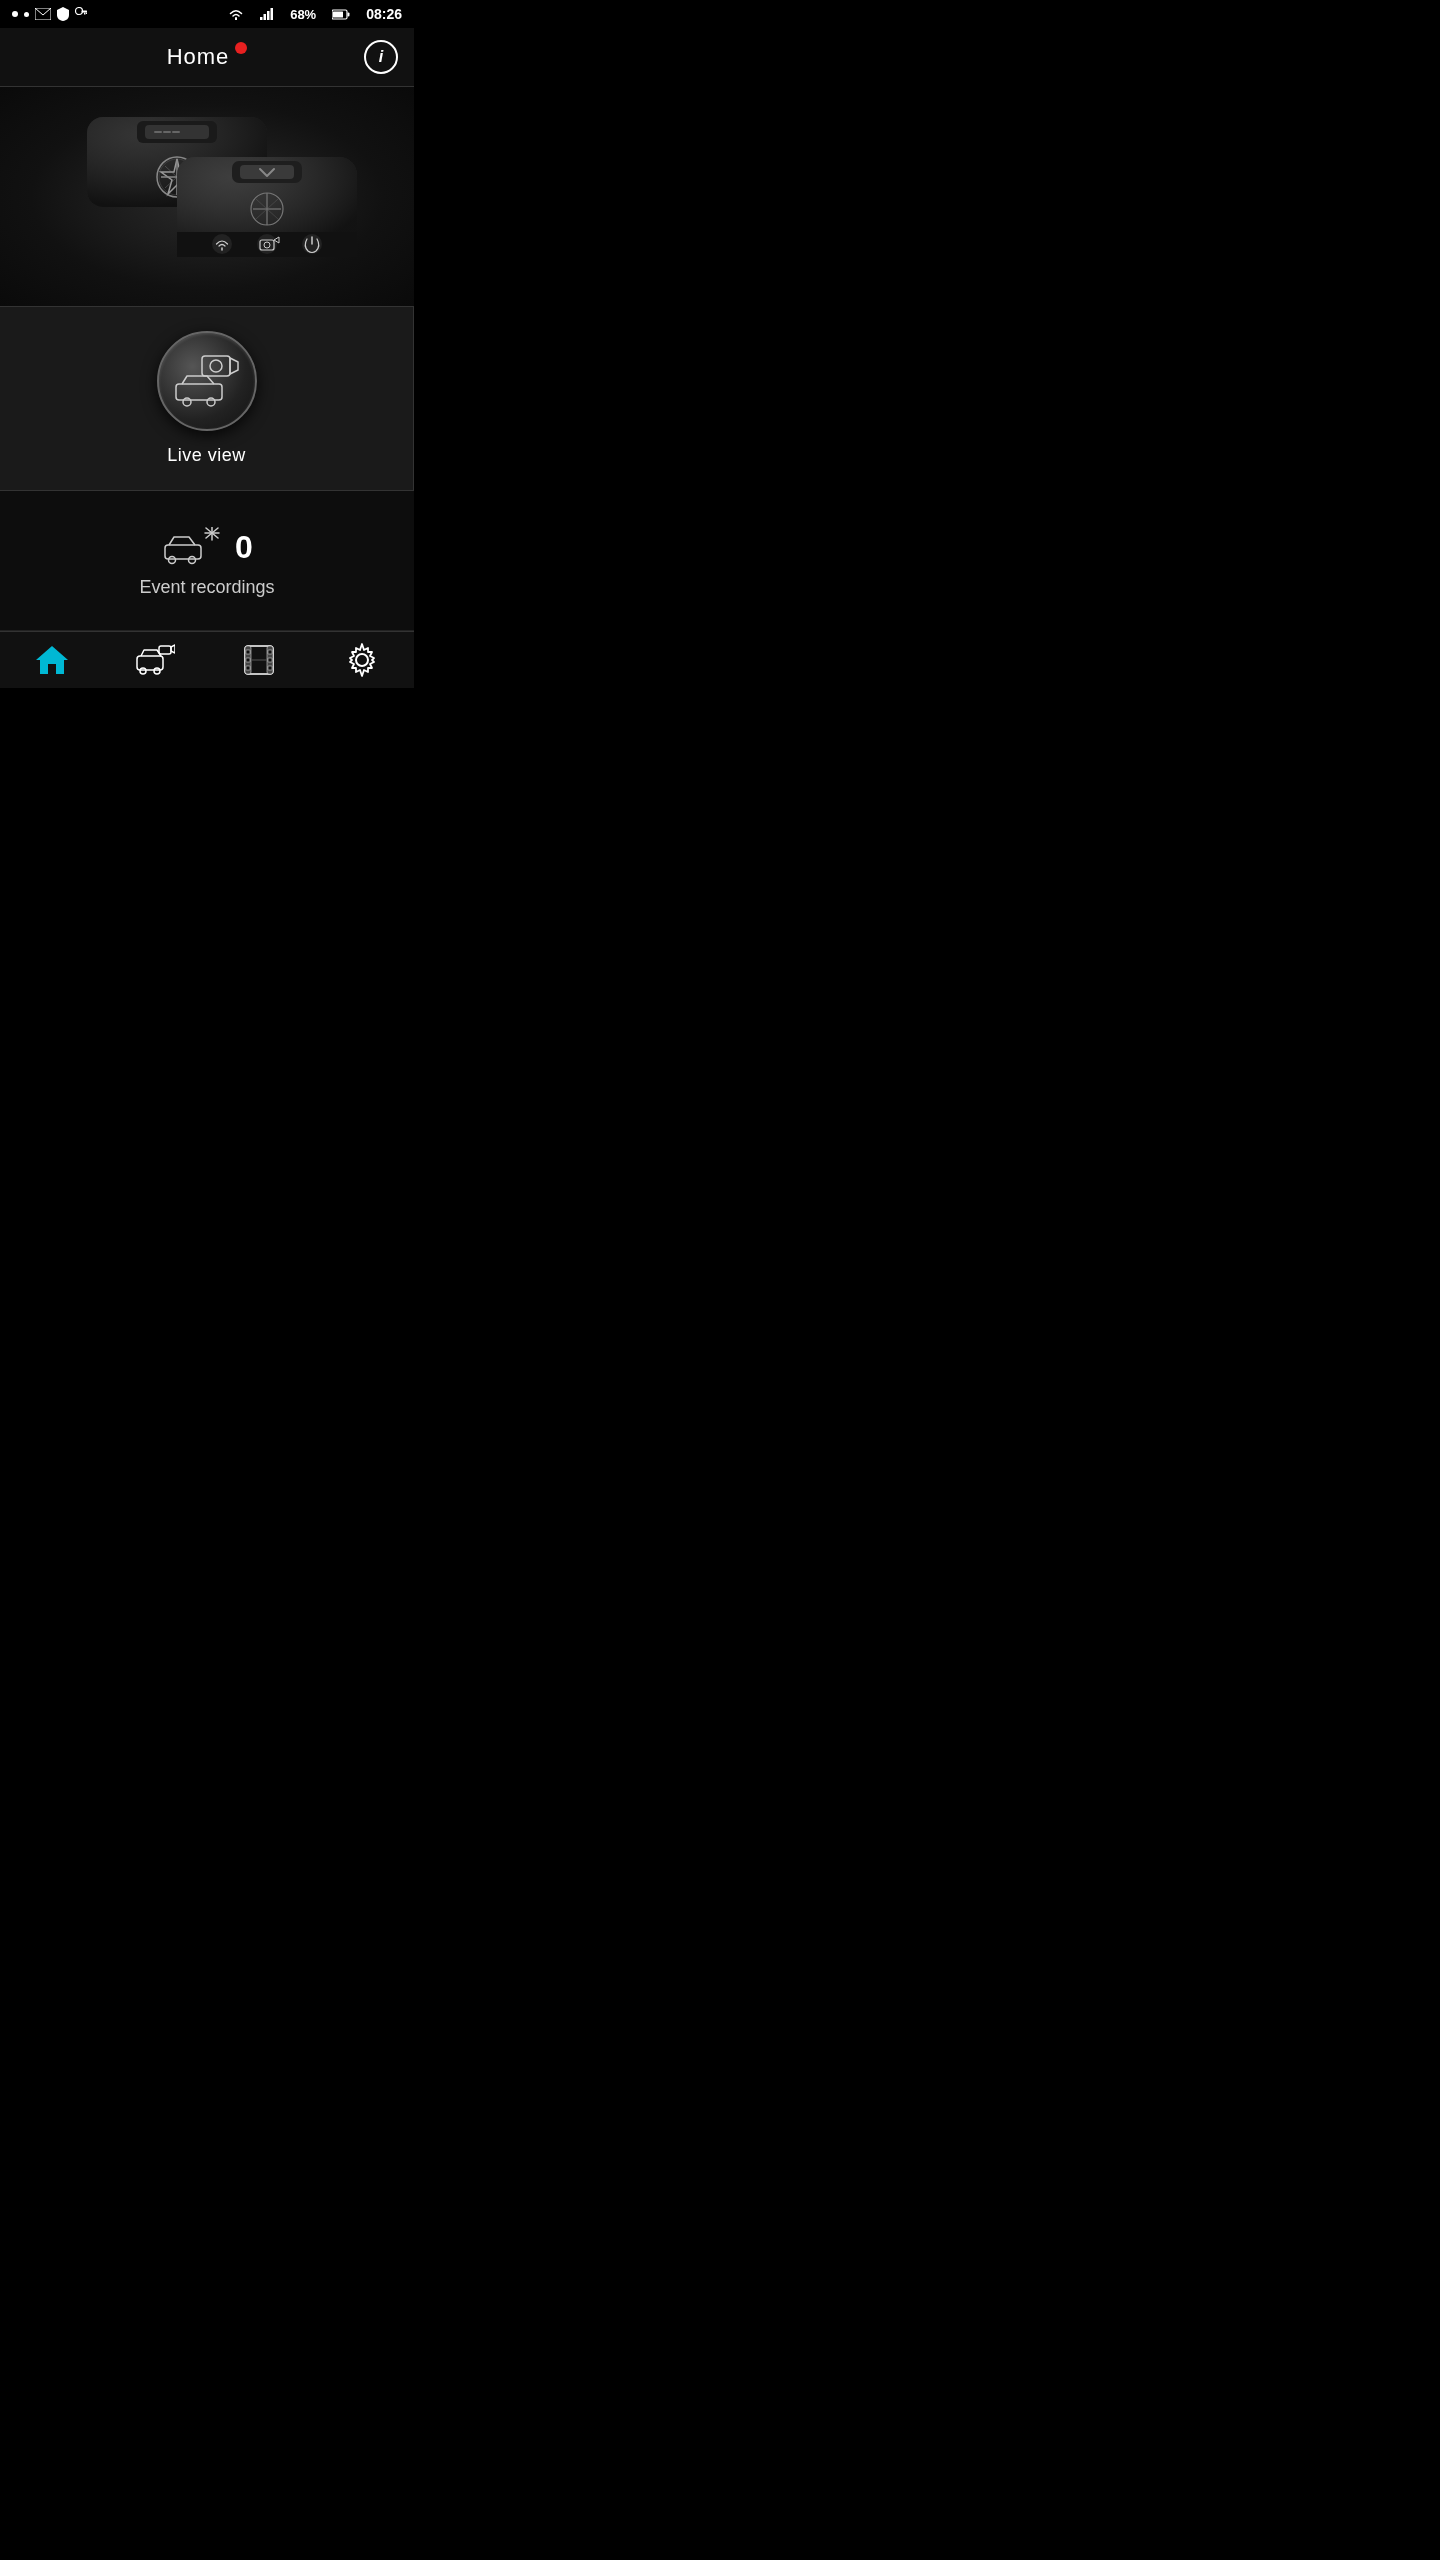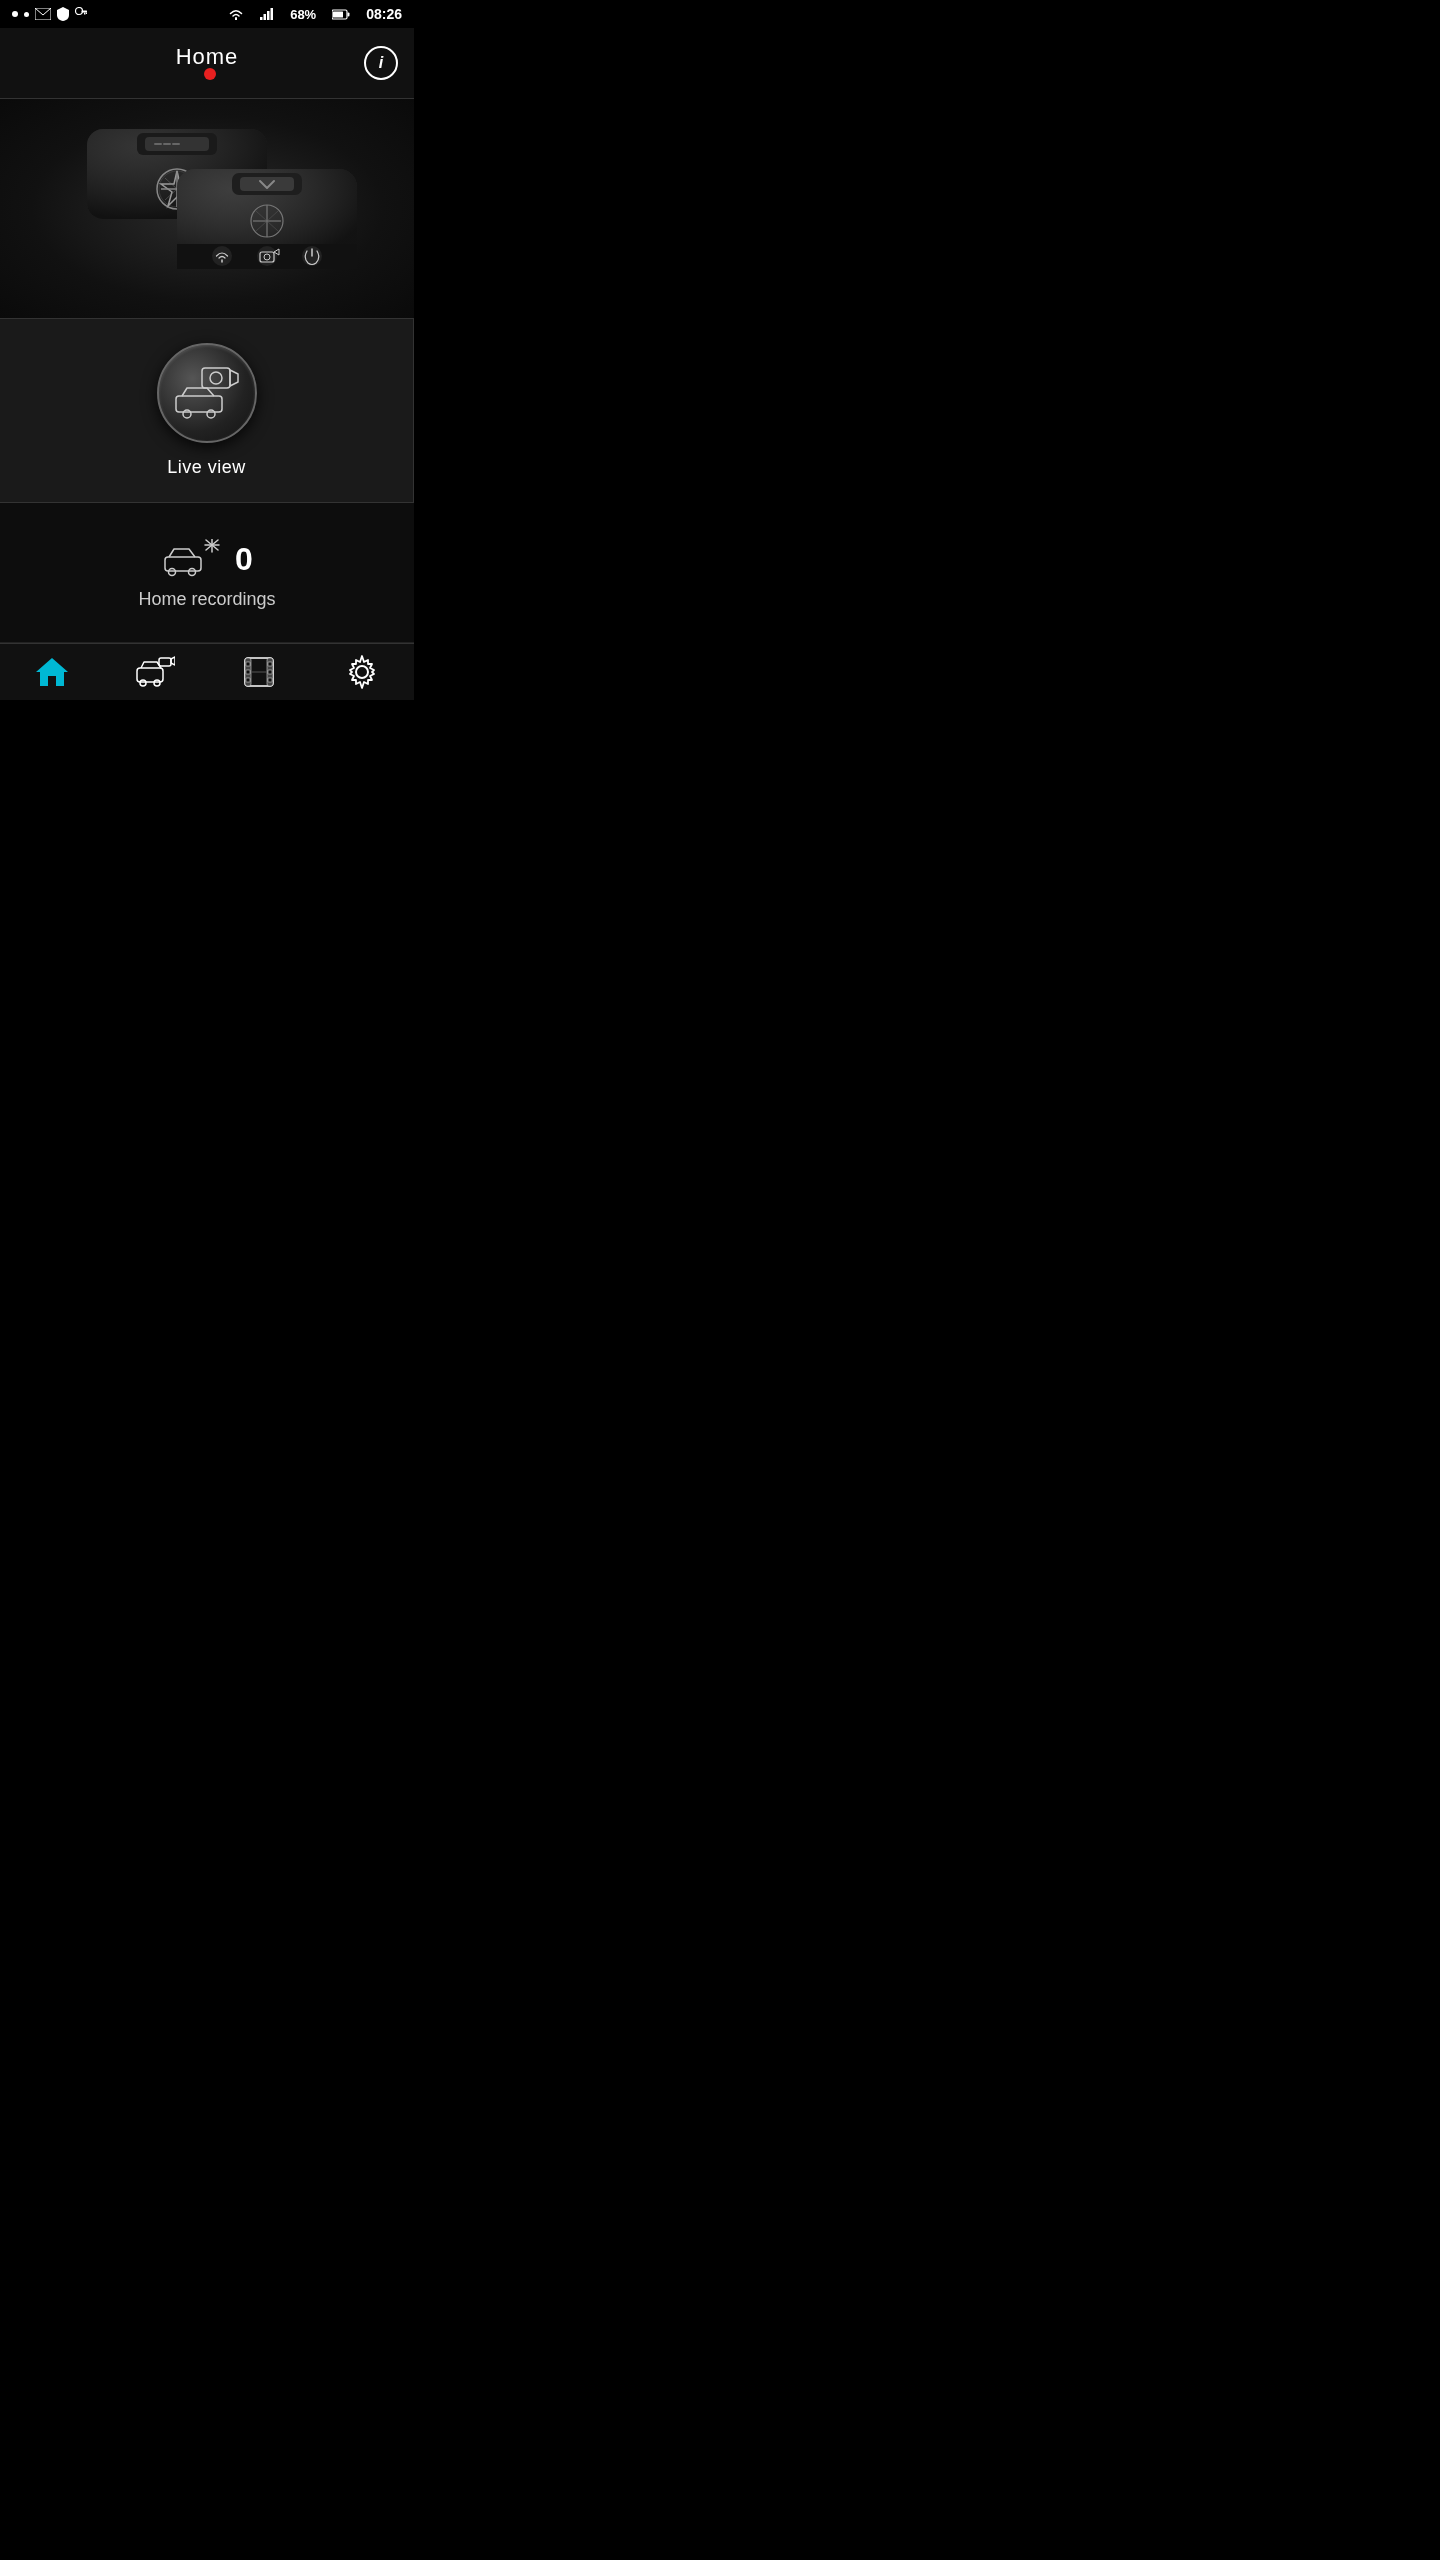--- a/index.html
+++ b/index.html
@@ -241,21 +241,21 @@
     <svg width="18" height="11" viewBox="0 0 18 11">
       <rect x="0" y="1" width="15" height="9" rx="1.5" fill="none" stroke="#fff" stroke-width="1.2"></rect>
       <rect x="1" y="2.5" width="10" height="6" rx="0.5" fill="#fff"></rect>
       <rect x="15.5" y="3.5" width="2" height="4" rx="1" fill="#fff"></rect>
     </svg>
     <span style="font-size:14px;font-weight:bold;">08:26</span>
   </div>
 </div>
 
 <div class="header">
-  <div style="display:flex;align-items:center;flex-direction:column;">
+  <div style="display:flex;">
     <span class="header-title">Home</span>
     <span class="red-dot"></span>
   </div>
   <div class="info-btn">
     <span>i</span>
   </div>
 </div>
 
 <div class="device-area">
   <div class="devices-container">
@@ -361,21 +361,21 @@
       <circle cx="11" cy="33" r="3.5" fill="none" stroke="#ccc" stroke-width="1.5"></circle>
       <circle cx="31" cy="33" r="3.5" fill="none" stroke="#ccc" stroke-width="1.5"></circle>
 
       <line x1="44" y1="6" x2="58" y2="6" stroke="#ccc" stroke-width="1.5" stroke-linecap="round"></line>
       <line x1="51" y1="0" x2="51" y2="13" stroke="#ccc" stroke-width="1.5" stroke-linecap="round"></line>
       <line x1="45" y1="1" x2="57" y2="11" stroke="#ccc" stroke-width="1.5" stroke-linecap="round"></line>
       <line x1="57" y1="1" x2="45" y2="11" stroke="#ccc" stroke-width="1.5" stroke-linecap="round"></line>
     </svg>
     <span class="event-count">0</span>
   </div>
-  <span class="event-label">Home recordings</span>
+  <span class="event-label">Event recordings</span>
 </div>
 
 <div class="bottom-nav">
 
   <div class="nav-item active">
     <svg width="36" height="36" viewBox="0 0 36 36">
       <polygon points="18,4 2,18 6,18 6,32 14,32 14,22 22,22 22,32 30,32 30,18 34,18" fill="#00b8d4"></polygon>
     </svg>
   </div>
 

